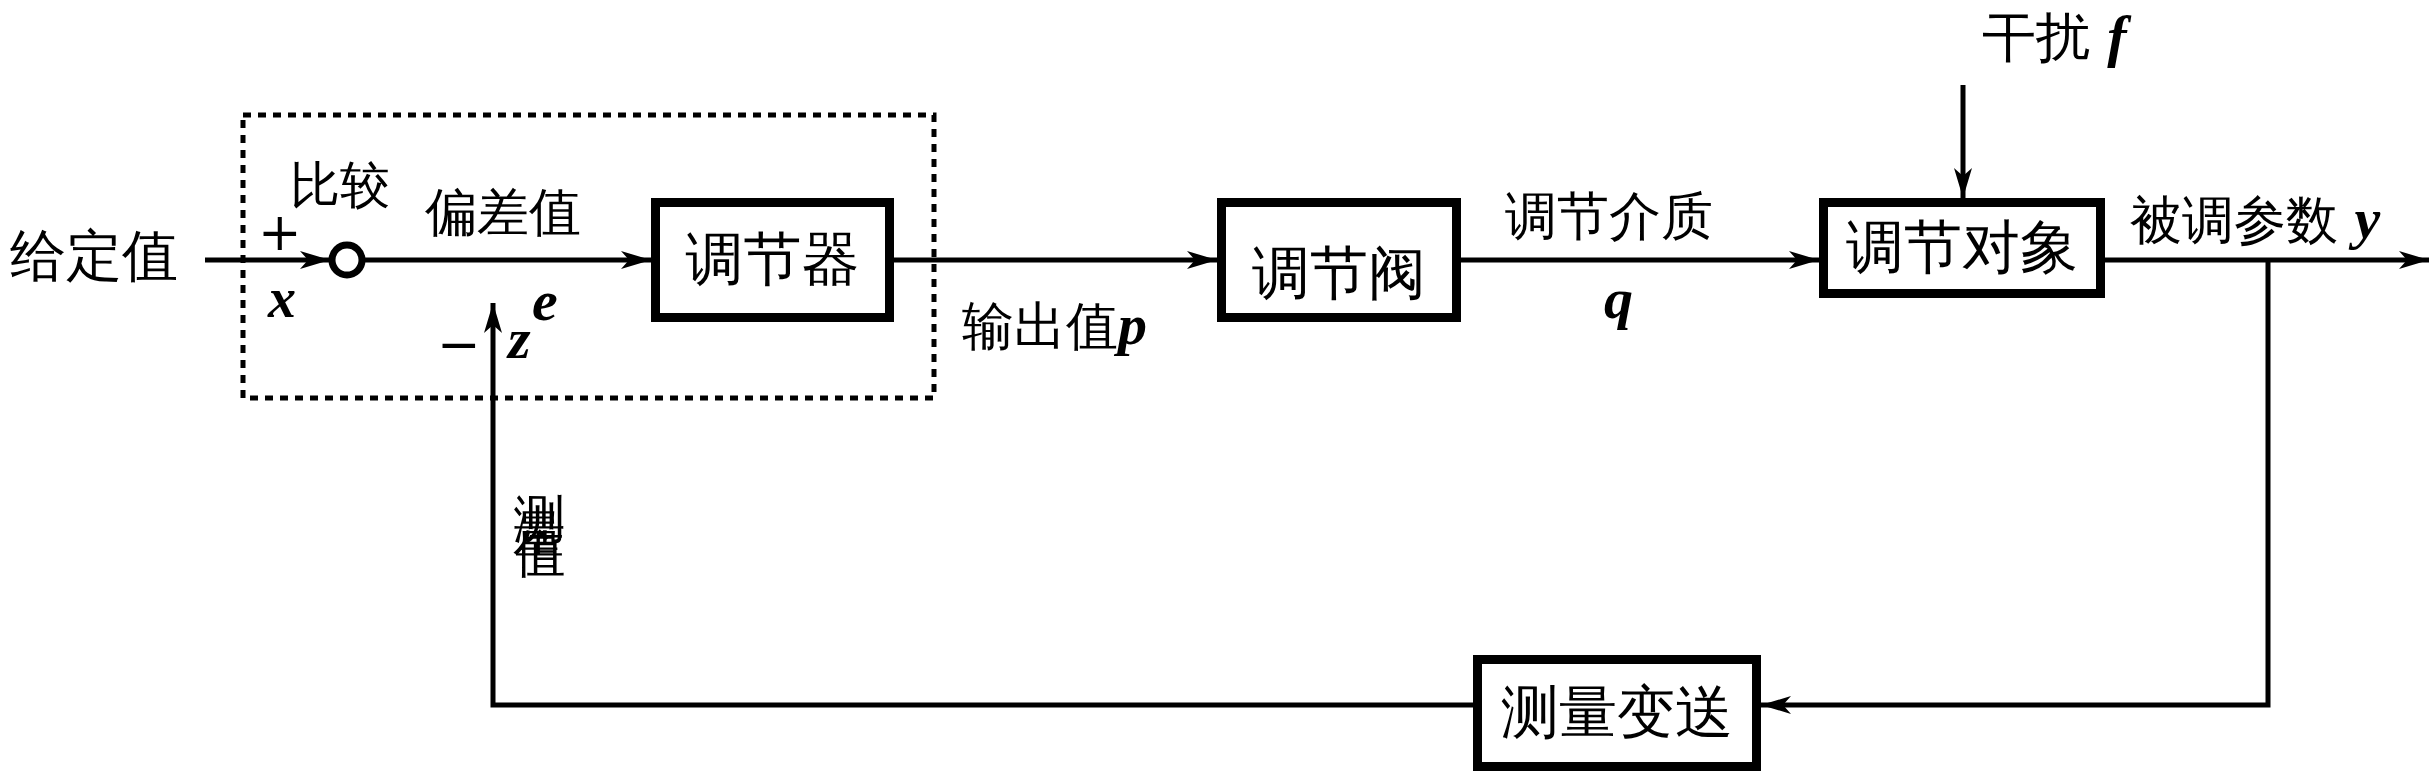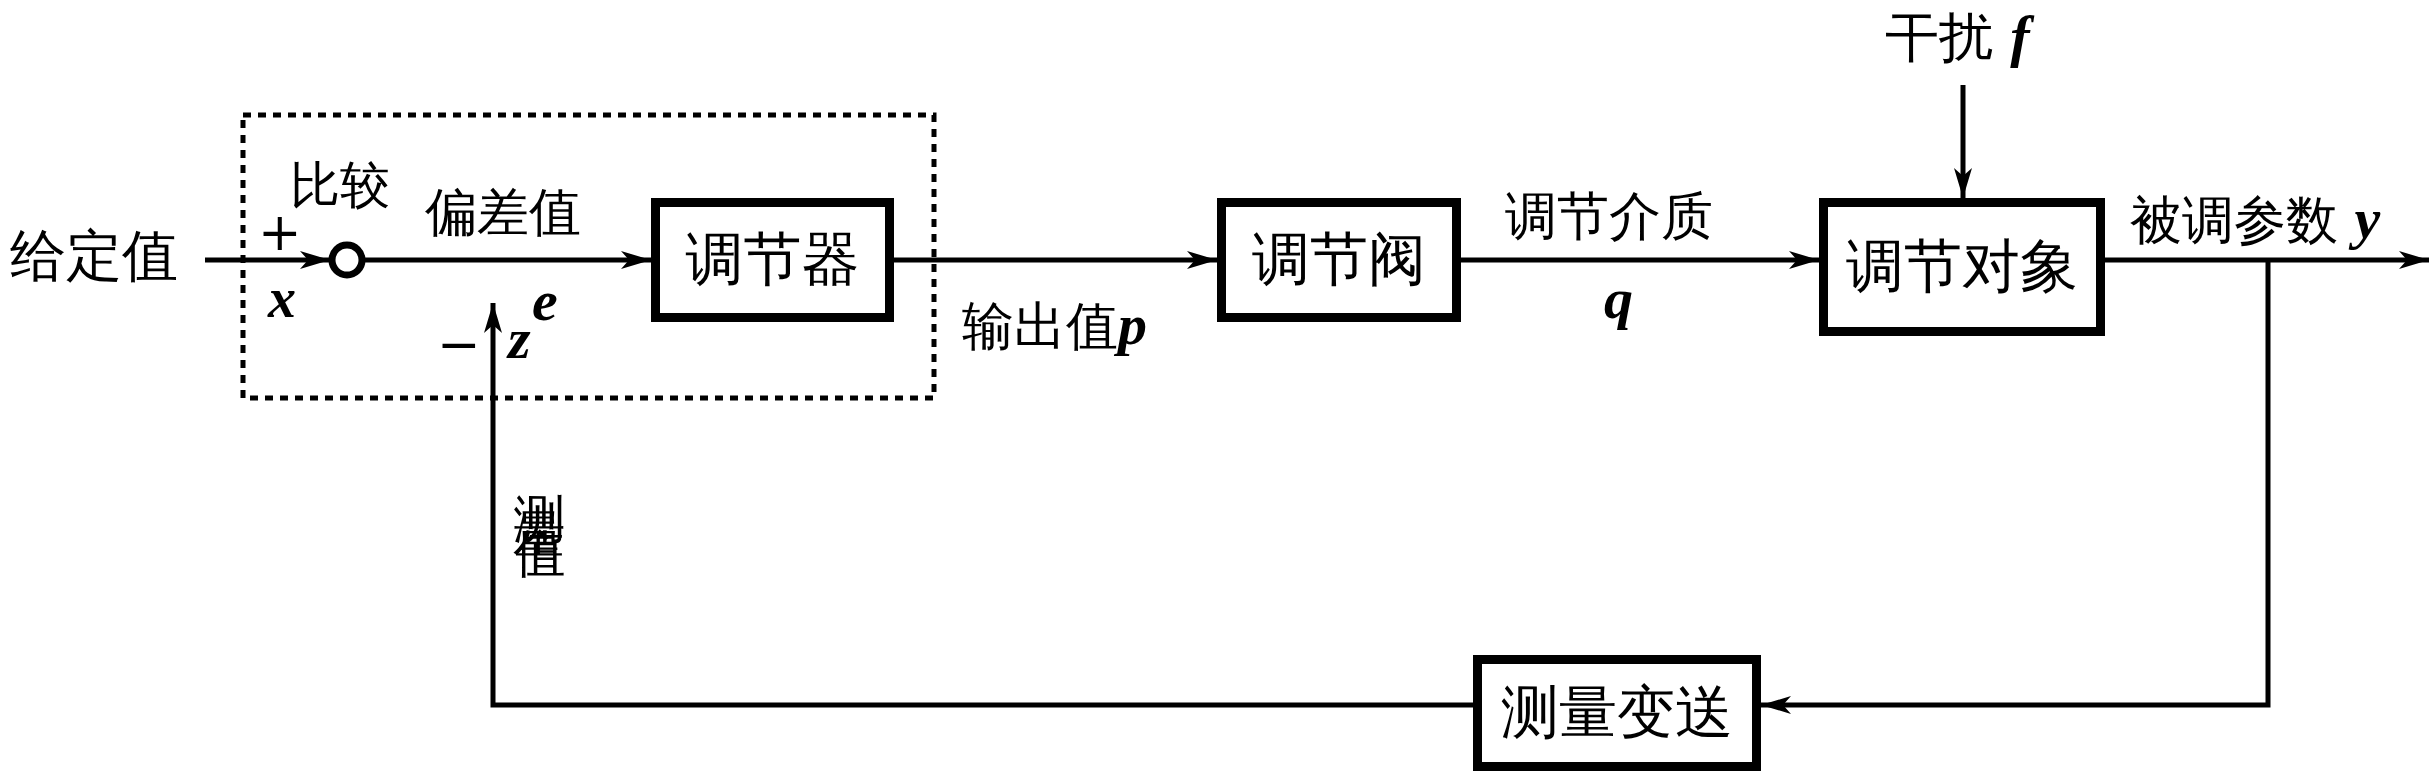--- a/index.html
+++ b/index.html
@@ -40,24 +40,24 @@
   <line x1="1963" y1="85" x2="1963" y2="198" stroke="#000" stroke-width="5" marker-end="url(#arrL)"></line>
 
   <polyline points="2268,260 2268,705 1761,705" fill="none" stroke="#000" stroke-width="5" marker-end="url(#arrL)"></polyline>
 
   <polyline points="1473,705 493,705 493,303" fill="none" stroke="#000" stroke-width="5" marker-end="url(#arrL)"></polyline>
 </svg>
 
 <div class="box" style="left:651px;top:198px;width:243px;height:124px;text-align:right;">
   <span>调节器</span>
 </div>
-<div class="box" style="left:1217px;top:198px;width:244px;height:124px;">
+<div class="box" style="left:1217px;top:198px;width:244px;height:124px;align-items:flex-end;">
   <span>调节阀</span>
 </div>
-<div class="box" style="left:1819px;top:198px;width:286px;height:138px;">
+<div class="box" style="left:1819px;top:198px;width:286px;height:100px;">
   <span>调节对象</span>
 </div>
 <div class="box" style="left:1473px;top:655px;width:288px;height:116px;">
   <span>测量变送</span>
 </div>
 
 <div class="lbl" style="left:2px;top:228px;margin-left:8px;">给定值</div>
 <div class="lbl" style="left:258px;top:206px;font-size:52px;">+</div>
 <div class="lbl var" style="left:268px;top:270px;font-size:56px;">x</div>
 <div class="lbl" style="left:290px;top:160px;font-size:50px;">比较</div>
@@ -66,21 +66,21 @@
 <div class="lbl" style="left:437px;top:318px;font-size:52px;">−</div>
 <div class="lbl var" style="left:508px;top:310px;font-size:58px;">z</div>
 
 <div class="lbl" style="left:962px;top:296px;font-size:52px;text-align:center;">
   <span>输出值</span><span class="var" style="font-size:58px;">p</span>
 </div>
 
 <div class="lbl" style="left:1505px;top:190px;font-size:52px;">调节介质</div>
 <div class="lbl var" style="left:1604px;top:270px;font-size:58px;">q</div>
 
-<div class="lbl" style="left:1885px;top:8px;font-size:54px;">
+<div class="lbl" style="left:1982px;top:8px;font-size:54px;">
   <span>干扰</span>
   <span class="var" style="font-size:58px;">f</span>
 </div>
 
 <div class="lbl" style="left:2130px;top:190px;font-size:52px;">
   <span>被调参数</span>
   <span class="var" style="font-size:58px;">y</span>
 </div>
 
 <div class="lbl vert" style="left:514px;top:452px;font-size:52px;">测量值</div>

